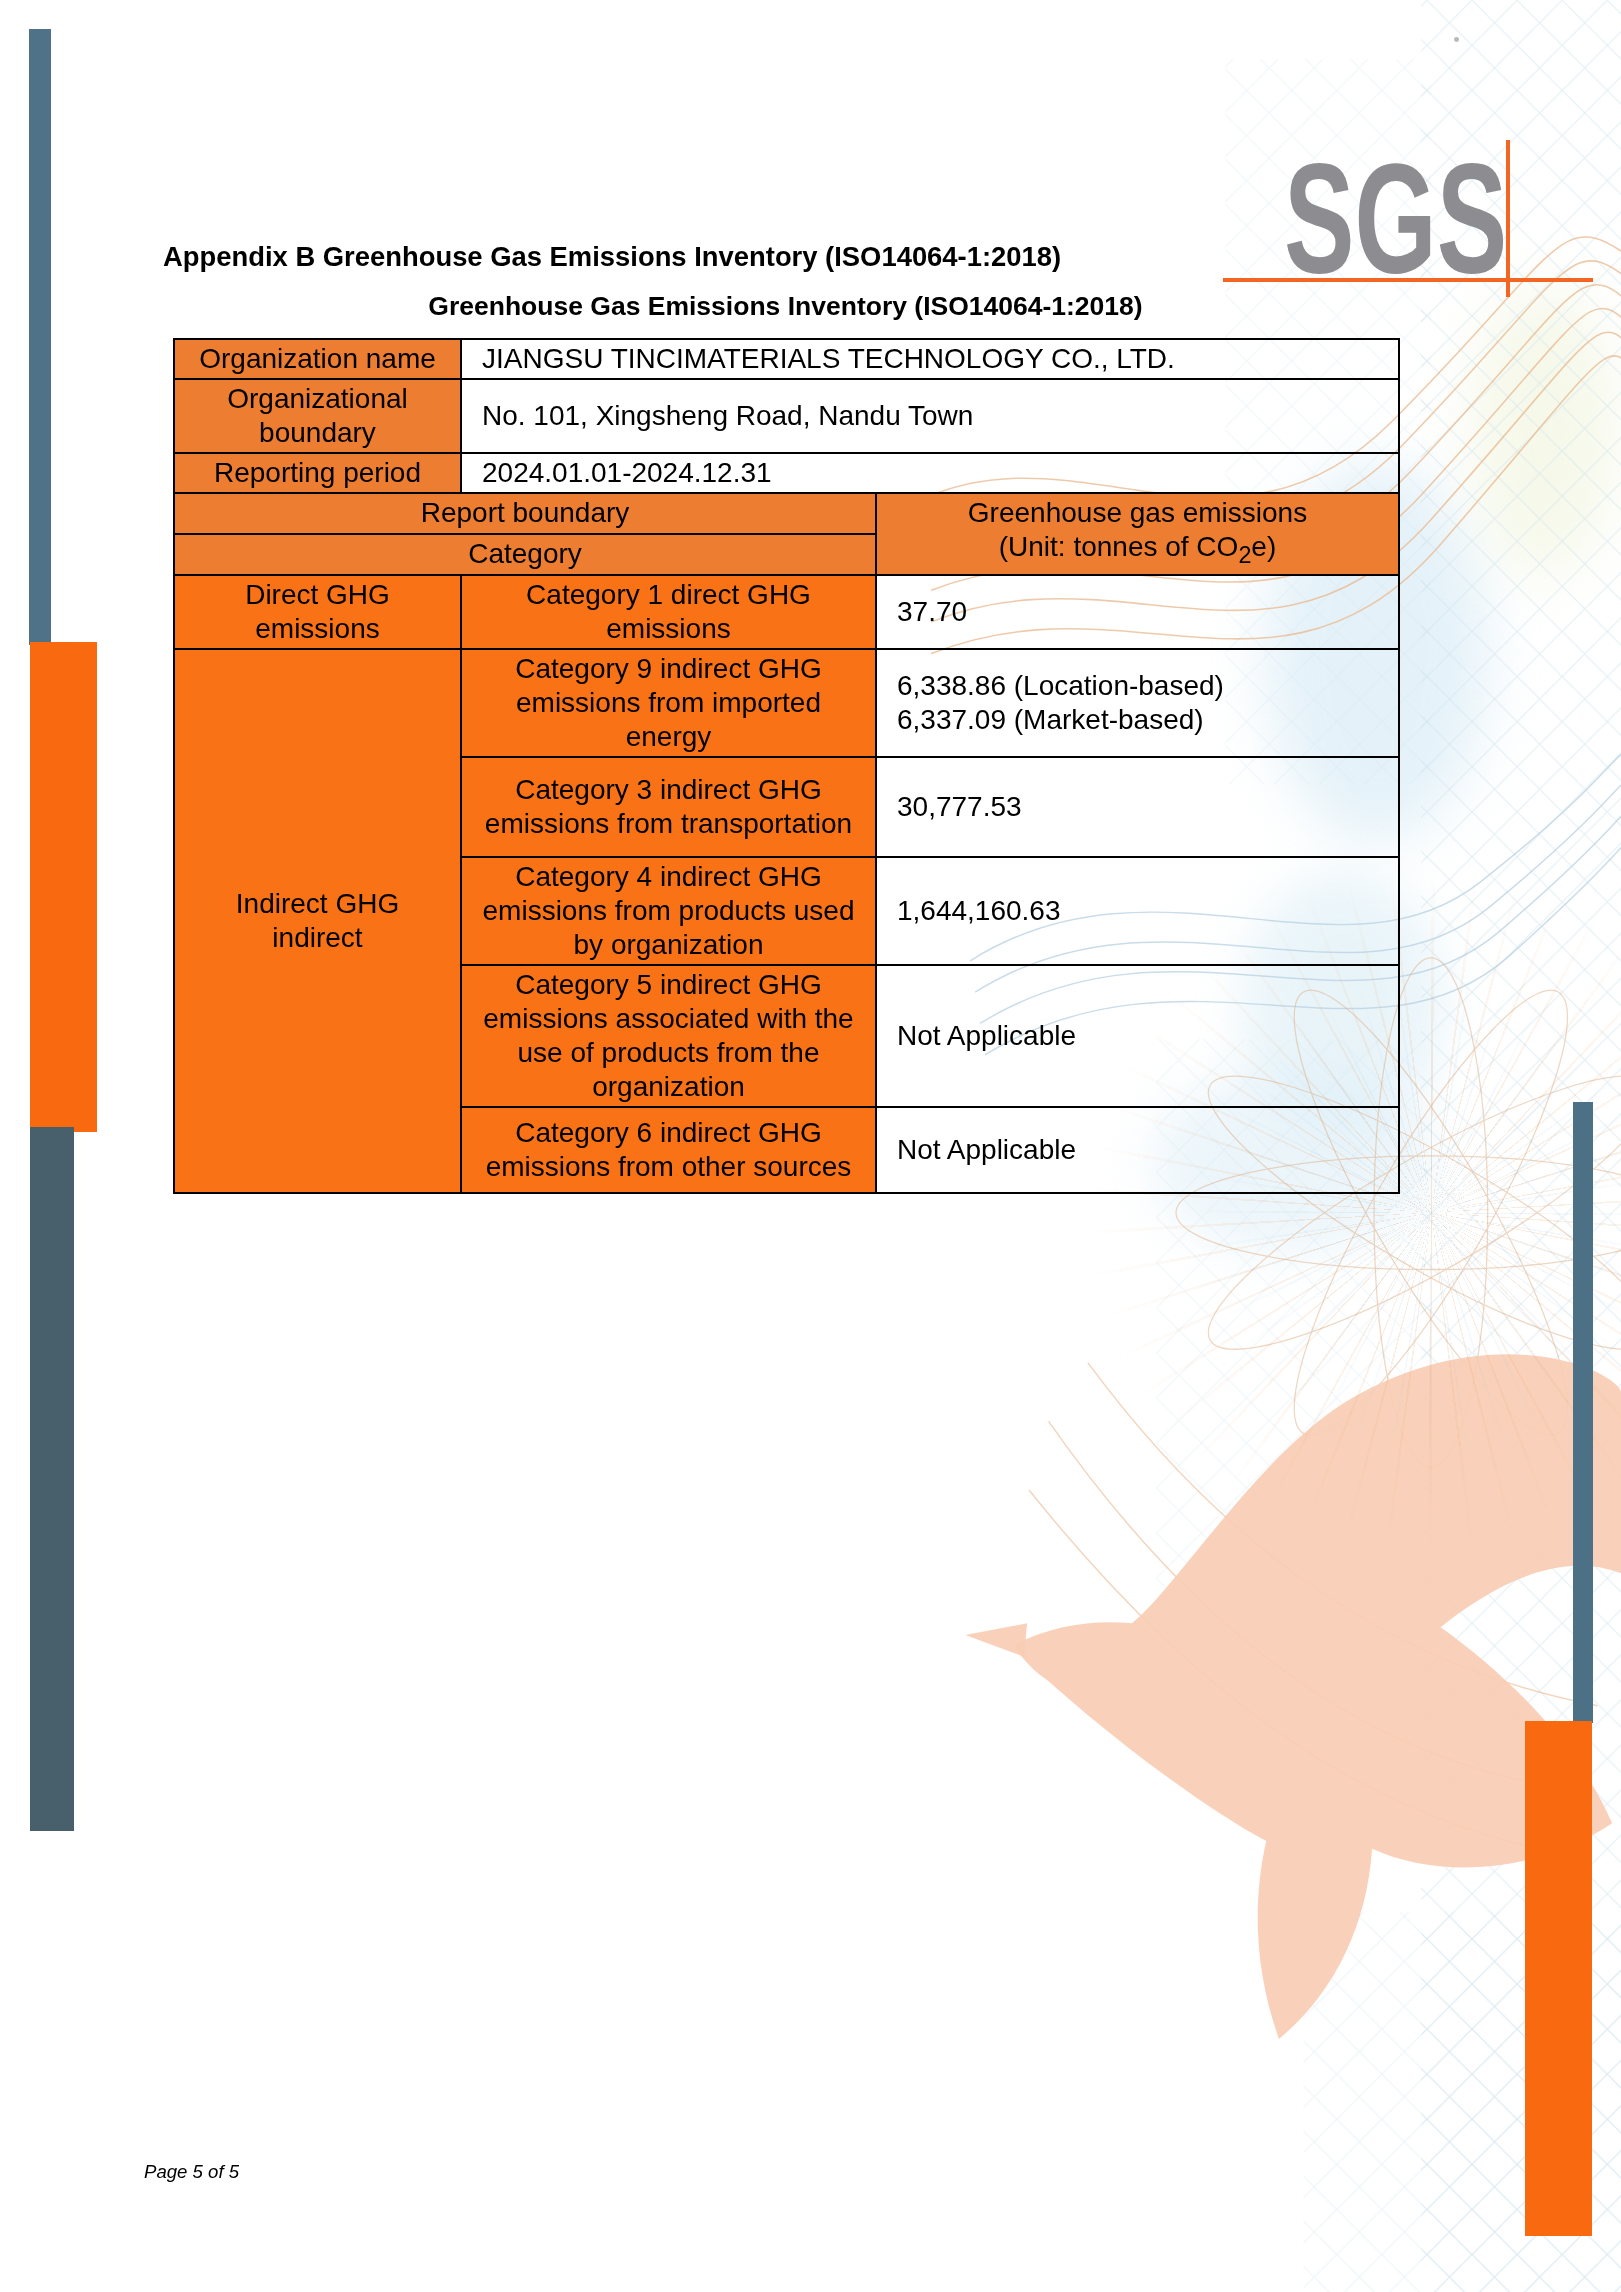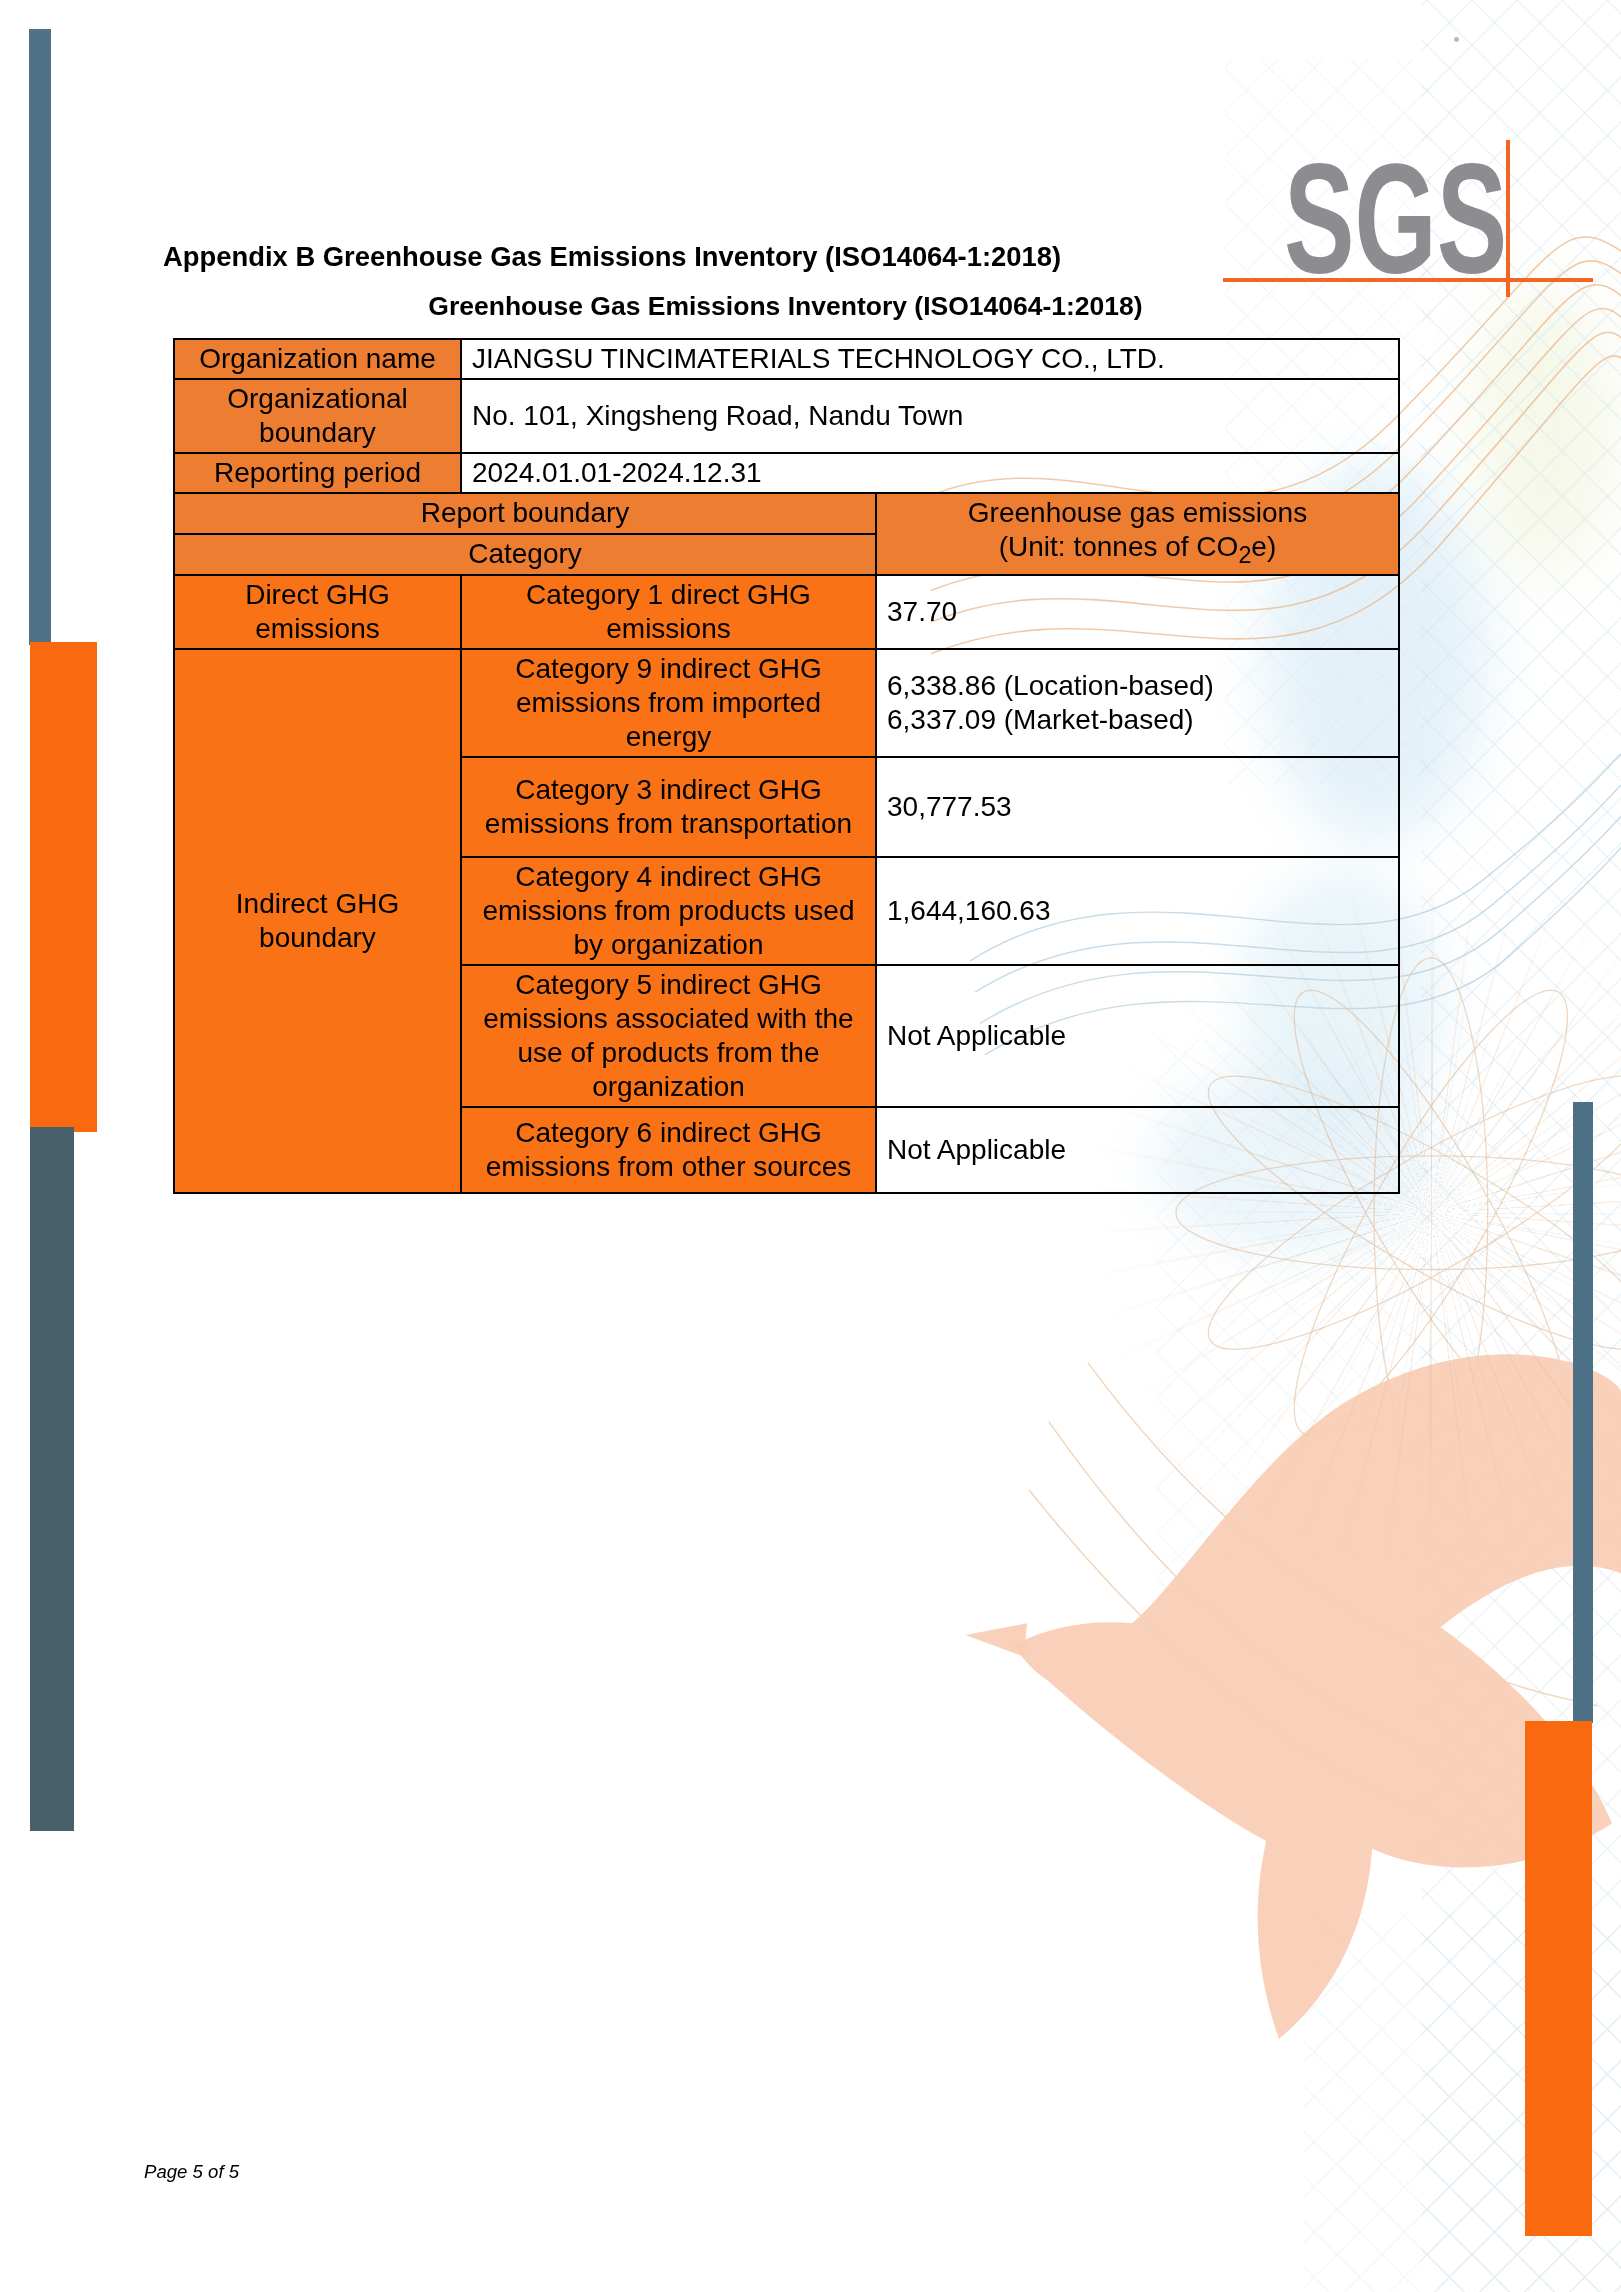--- a/index.html
+++ b/index.html
@@ -37,21 +37,21 @@
   
   .appendix-title{position:absolute;left:135px;top:241px;font-size:27.4px;font-weight:bold;white-space:nowrap;margin-left:28px;}
   .table-title{position:absolute;left:173px;top:291px;width:1225px;text-align:center;font-size:26.5px;font-weight:bold;}
   .footer{position:absolute;left:144px;top:2161px;font-size:18.6px;font-style:italic;}
   
   table.ghg{
     position:absolute;left:173px;top:338px;width:1225px;
     border-collapse:collapse;table-layout:fixed;
     font-size:28px;line-height:34px;
   }
-  table.ghg td{border:2.9px solid #000;padding:2px 10px;vertical-align:middle;overflow:hidden;}
+  table.ghg td{border:2.9px solid #000;padding:2px 20px;vertical-align:middle;overflow:hidden;}
   td.hdr{background:#ED7D31;text-align:center;padding:2px 3.9px;}
   td.gray{background:#f97316;text-align:center;padding-right:15.7px;}
   td.val{background:transparent;text-align:left;white-space:pre-line;}
 </style>
 </head>
 <body>
 
 <div class="page">
 
   <div class="blob art" style="left:1264px;top:461px;width:225px;height:382px;background:#d9ecf6;filter:blur(27.4px);opacity:.7;"></div>
@@ -168,21 +168,21 @@
     </tr>
     <tr style="height:37px">
       <td class="hdr" colspan="2">Category</td>
     </tr>
     <tr style="height:71px">
       <td class="gray">Direct GHG emissions</td>
       <td class="gray">Category 1 direct GHG emissions</td>
       <td class="val">37.70</td>
     </tr>
     <tr style="height:106px">
-      <td class="gray" rowspan="5">Indirect GHG boundary</td>
+      <td class="gray" rowspan="5">Indirect GHG indirect</td>
       <td class="gray">Category 9 indirect GHG emissions from imported energy</td>
       <td class="val">6,338.86 (Location-based)
 6,337.09 (Market-based)</td>
     </tr>
     <tr style="height:100px">
       <td class="gray">Category 3 indirect GHG emissions from transportation</td>
       <td class="val">30,777.53</td>
     </tr>
     <tr style="height:106px">
       <td class="gray">Category 4 indirect GHG emissions from products used by organization</td>

